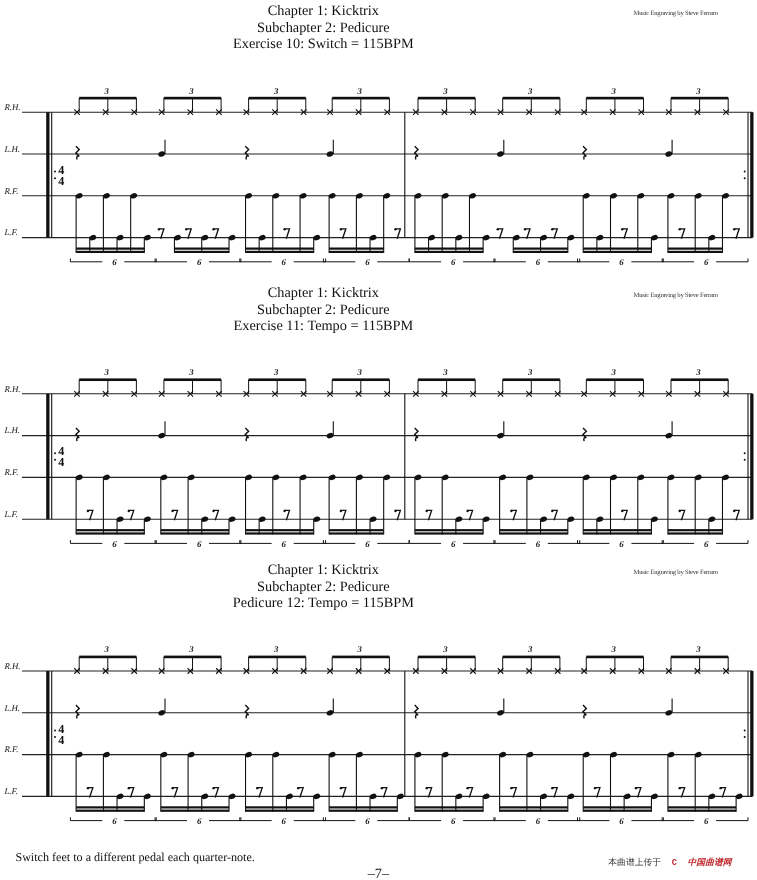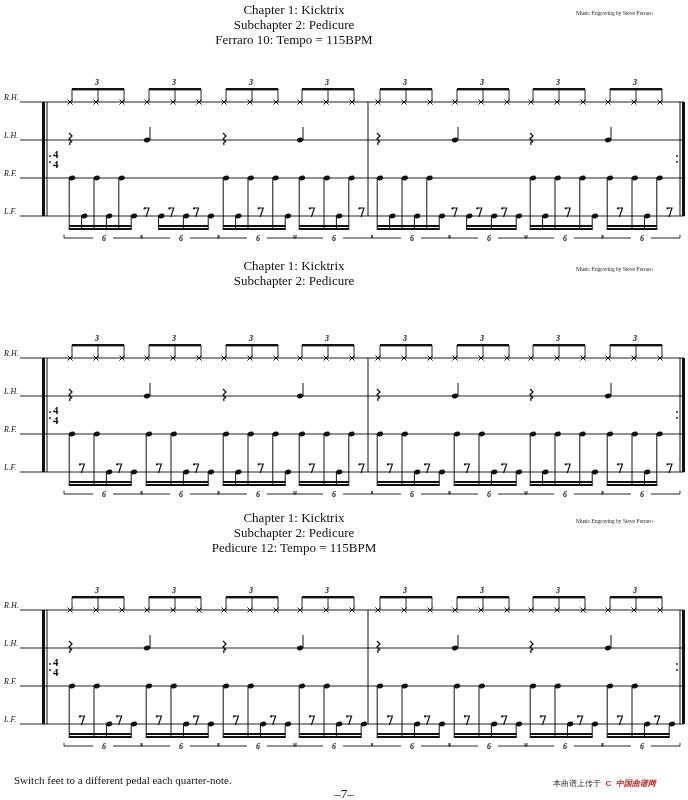--- a/index.html
+++ b/index.html
@@ -5,32 +5,32 @@
   html,body{margin:0;padding:0;background:#ffffff;}
   body{width:688px;height:800px;position:relative;overflow:hidden;font-family:"Liberation Serif","DejaVu Serif",serif;color:#111;}
   .title-block{position:absolute;left:0;width:588px;text-align:center;font-size:13px;line-height:15px;}
   .title-block div{white-space:nowrap;}
   .credit{position:absolute;font-size:6px;color:#333;letter-spacing:-0.2px;white-space:nowrap;}
   .system{position:absolute;left:0;width:688px;}
   .lbl{position:absolute;left:4px;font-size:8px;line-height:8px;font-family:"Liberation Serif",serif;font-style:italic;}
   svg{position:absolute;left:0;top:0;overflow:visible;}
   .footer-note{position:absolute;top:774px;left:14px;width:670px;text-align:left;font-size:11px;}
   .page-num{position:absolute;top:786px;left:0;width:688px;text-align:center;font-size:13px;}
-  .watermark{position:absolute;top:778px;left:553px;font-size:8px;font-family:Liberation Sans, sans-serif;color:#333;white-space:nowrap;}
+  .watermark{position:absolute;top:778px;left:553px;font-size:8px;font-family:Liberation Mono, monospace;color:#333;white-space:nowrap;}
   .watermark .logo{color:#c0282d;font-weight:bold;}
   .watermark .brand{color:#c0282d;font-weight:bold;font-style:italic;}
 </style>
 </head>
 <body>
 
 <div id="page">
     <div class="title-block" style="top: 2px;">
       <div>Chapter 1: Kicktrix</div>
       <div>Subchapter 2: Pedicure</div>
-      <div>Ferraro 10: Tempo = 115BPM</div>
+      <div>Exercise 10: Switch = 115BPM</div>
     </div>
     <div class="credit" style="top: 10px; left: 576px;">Music Engraving by Steve Ferraro</div>
     <div class="lbl" style="top: 94px;">R.H.</div>
     <div class="lbl" style="top: 132px;">L.H.</div>
     <div class="lbl" style="top: 170px;">R.F.</div>
     <div class="lbl" style="top: 208px;">L.F.</div>
     <div class="system" style="top: 0px;">
       <svg width="688" height="800" style="pointer-events: none;">
         <line x1="20" y1="102" x2="684" y2="102" stroke="#222" stroke-width="1"></line>
         <line x1="20" y1="140" x2="684" y2="140" stroke="#222" stroke-width="1"></line>
@@ -273,20 +273,21 @@
         <circle cx="667.5" cy="208.5" r="1.1" fill="#111"></circle>
         <rect x="607.2" y="228" width="49.60000000000002" height="2" fill="#111"></rect>
         <rect x="607.2" y="225" width="49.60000000000002" height="2" fill="#111"></rect>
         <path d="M602 235 v3 h29 M651 238 h29 v-3" stroke="#111" stroke-width="0.9" fill="none"></path>
         <text x="642" y="241" font-size="8" font-weight="bold" font-style="italic" text-anchor="middle" font-family="Liberation Serif, serif" fill="#111">6</text>
       </svg>
     </div>
     <div class="title-block" style="top: 258px;">
       <div>Chapter 1: Kicktrix</div>
       <div>Subchapter 2: Pedicure</div>
+      <div>Exercise 11: Tempo = 115BPM</div>
     </div>
     <div class="credit" style="top: 266px; left: 576px;">Music Engraving by Steve Ferraro</div>
     <div class="lbl" style="top: 350px;">R.H.</div>
     <div class="lbl" style="top: 388px;">L.H.</div>
     <div class="lbl" style="top: 426px;">R.F.</div>
     <div class="lbl" style="top: 464px;">L.F.</div>
     <div class="system" style="top: 0px;">
       <svg width="688" height="800" style="pointer-events: none;">
         <line x1="20" y1="358" x2="684" y2="358" stroke="#222" stroke-width="1"></line>
         <line x1="20" y1="396" x2="684" y2="396" stroke="#222" stroke-width="1"></line>

